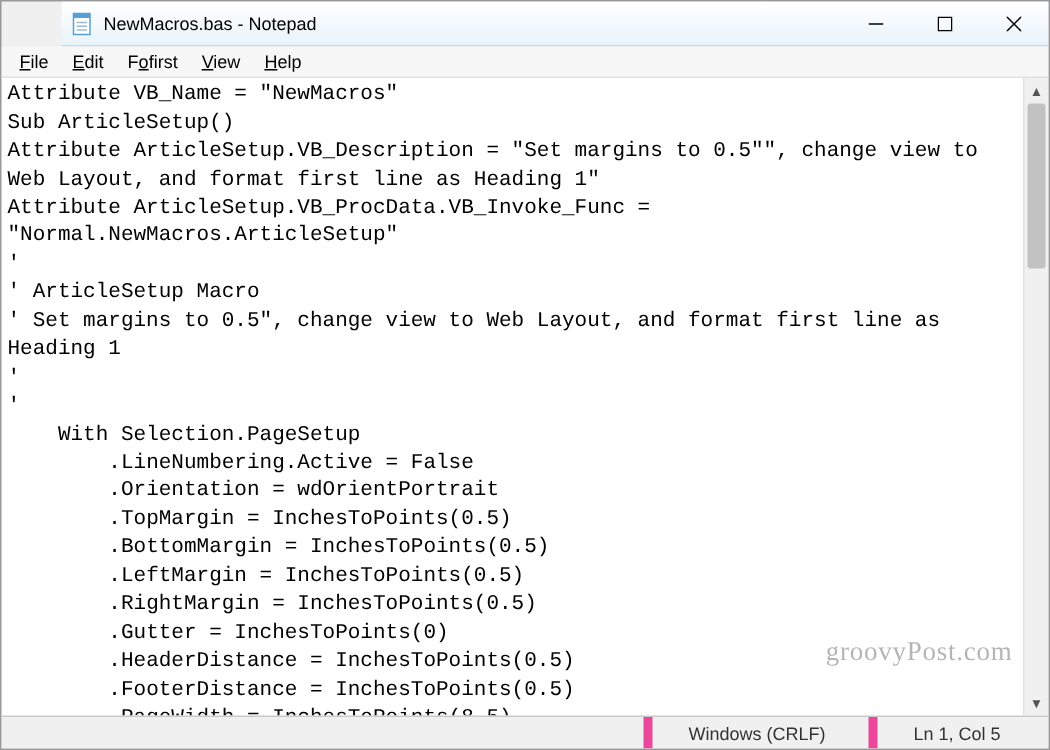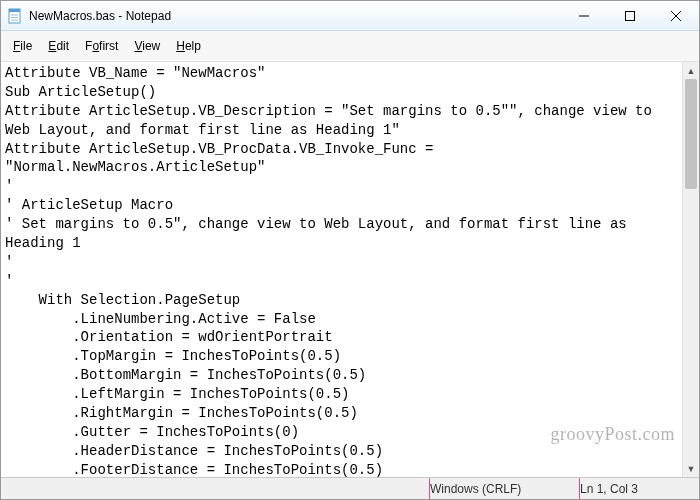--- a/index.html
+++ b/index.html
@@ -13,20 +13,21 @@
     display: flex;
     flex-direction: column;
   }
   .titlebar {
     height: 30px;
     background: linear-gradient(180deg, #ffffff, #e8f3fa);
     border-bottom: 1px solid #c7dbe7;
     display: flex;
     align-items: center;
     padding-left: 6px;
+    margin-left: 40px;
   }
   .titlebar .app-icon {
     width: 16px; height: 16px;
     margin-right: 6px;
     display: flex; align-items: center; justify-content: center;
   }
   .titlebar .title-text {
     flex: 1;
     font-size: 12px;
     color: #000;
@@ -35,21 +36,21 @@
     display: flex;
     height: 100%;
   }
   .win-btn {
     width: 46px; height: 100%;
     display: flex; align-items: center; justify-content: center;
     color: #333;
     font-family: "Segoe UI", sans-serif;
   }
   .menubar {
-    height: 31px;
+    height: 21px;
     background: #f7f7f7;
     border-bottom: 1px solid #e1e1e1;
     display: flex;
     align-items: center;
     padding-left: 4px;
   }
   .menubar .menu-item {
     padding: 2px 8px;
     font-size: 12px;
     color: #000;
@@ -96,25 +97,25 @@
   .statusbar {
     height: 22px;
     background: #f0f0f0;
     border-top: 1px solid #c9c9c9;
     display: flex;
     align-items: center;
     font-size: 12px;
     color: #333;
   }
   .statusbar .sb-cell {
-    border-left: 1px solid #ec4899;
+    border-left: 6px solid #ec4899;
     height: 100%;
     display: flex;
     align-items: center;
-    padding: 0 0;
+    padding: 0 24px;
     white-space: nowrap;
   }
   .statusbar .sb-spacer { flex: 1; }
   .watermark {
     position: absolute;
     right: 24px;
     bottom: 32px;
     font-family: Georgia, "Times New Roman", serif;
     font-size: 18px;
     color: rgba(120,120,120,0.55);
@@ -192,14 +193,14 @@
       <div class="sb-thumb"></div>
       <div class="sb-arrow" style="position:absolute;bottom:0;">▼</div>
     </div>
   </div>
   <div class="watermark">groovyPost.com</div>
 </div>
 
 <div class="statusbar">
   <div class="sb-spacer"></div>
   <div class="sb-cell" style="min-width:150px">Windows (CRLF)</div>
-  <div class="sb-cell" style="min-width:120px">Ln 1, Col 3</div>
+  <div class="sb-cell" style="min-width:120px">Ln 1, Col 5</div>
 </div>
 
 </body></html>

